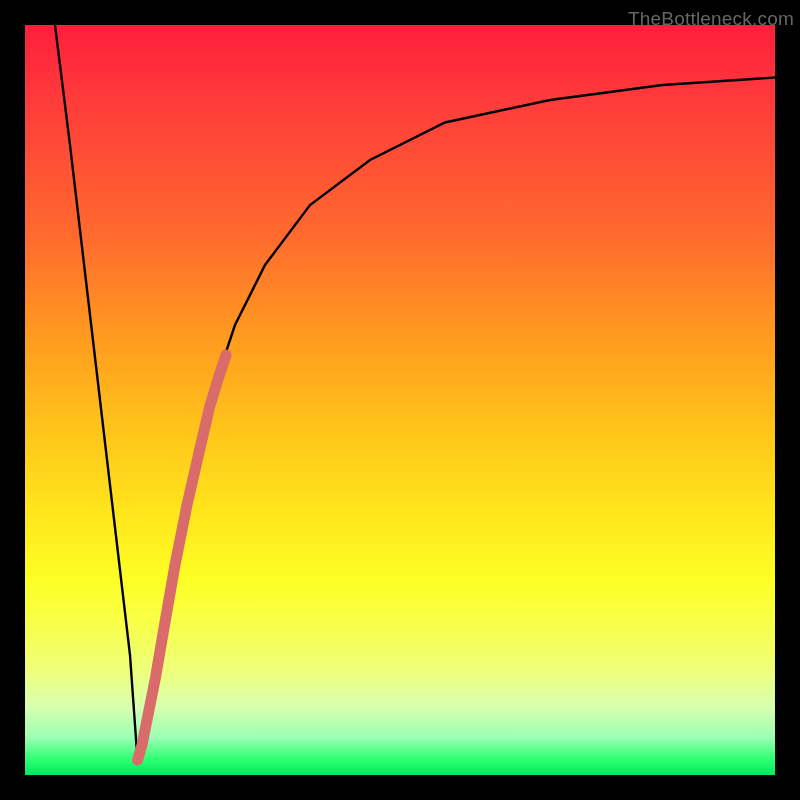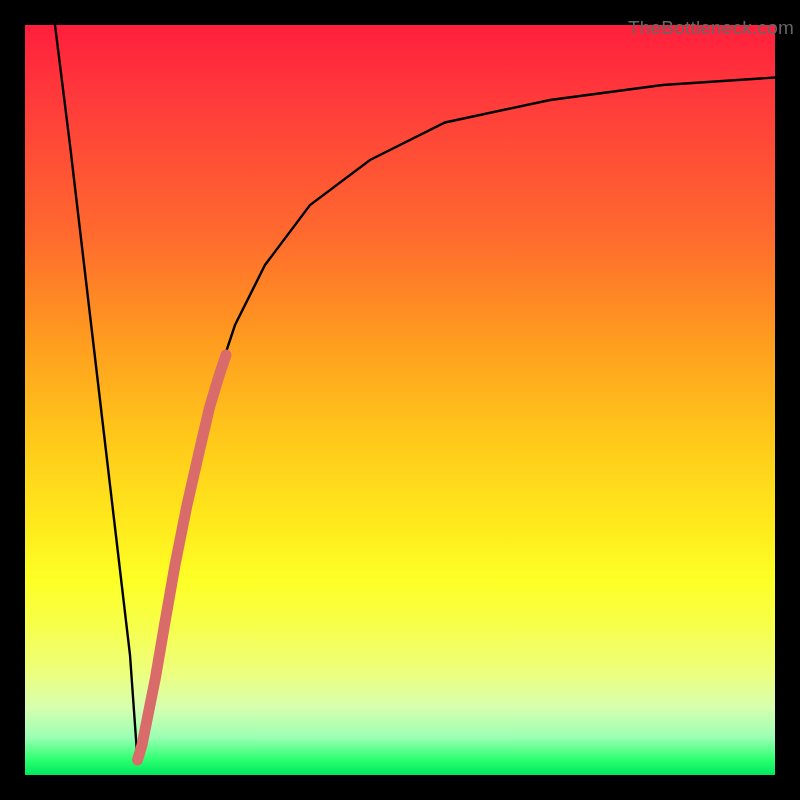--- a/index.html
+++ b/index.html
@@ -12,21 +12,21 @@
     font-family: Arial, Helvetica, sans-serif;
   }
   .outer {
     position: relative;
     width: 800px;
     height: 800px;
     background: #000;
   }
   .watermark {
     position: absolute;
-    top: 17px;
+    top: 8px;
     right: 6px;
     color: #666;
     font-size: 19px;
     font-weight: 500;
     letter-spacing: 0.2px;
     z-index: 10;
   }
   .plot {
     position: absolute;
     left: 25px;

